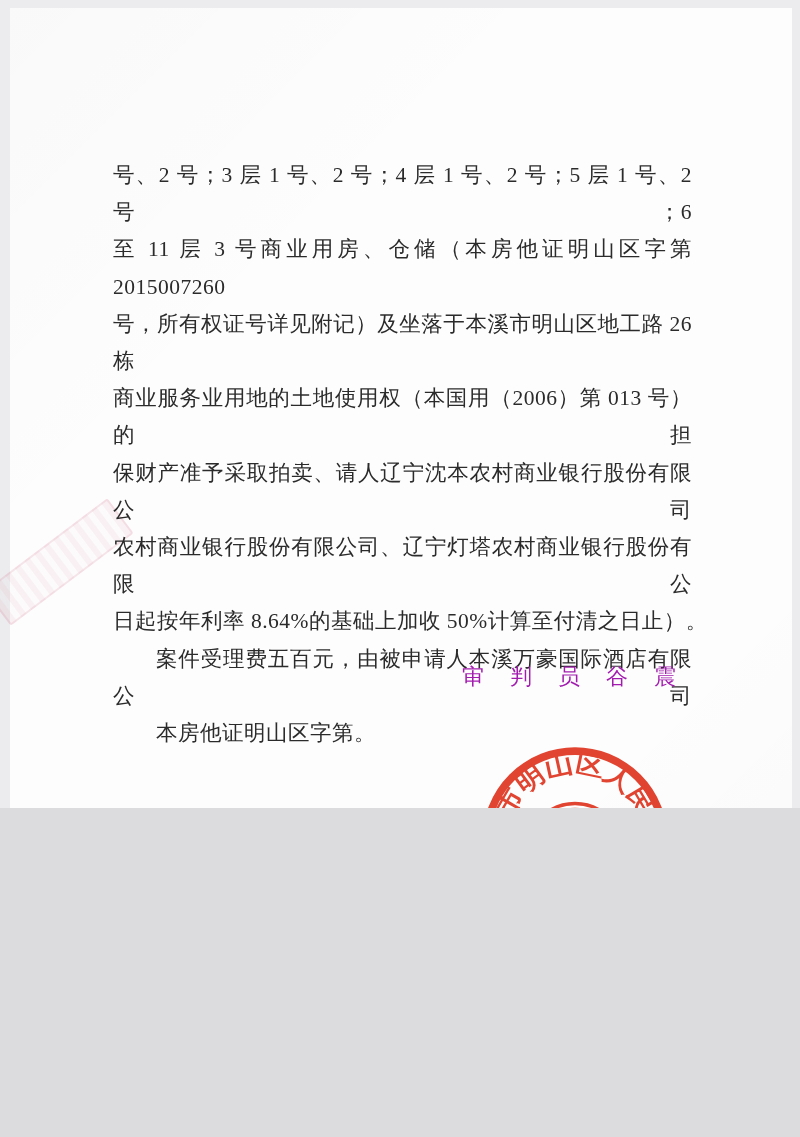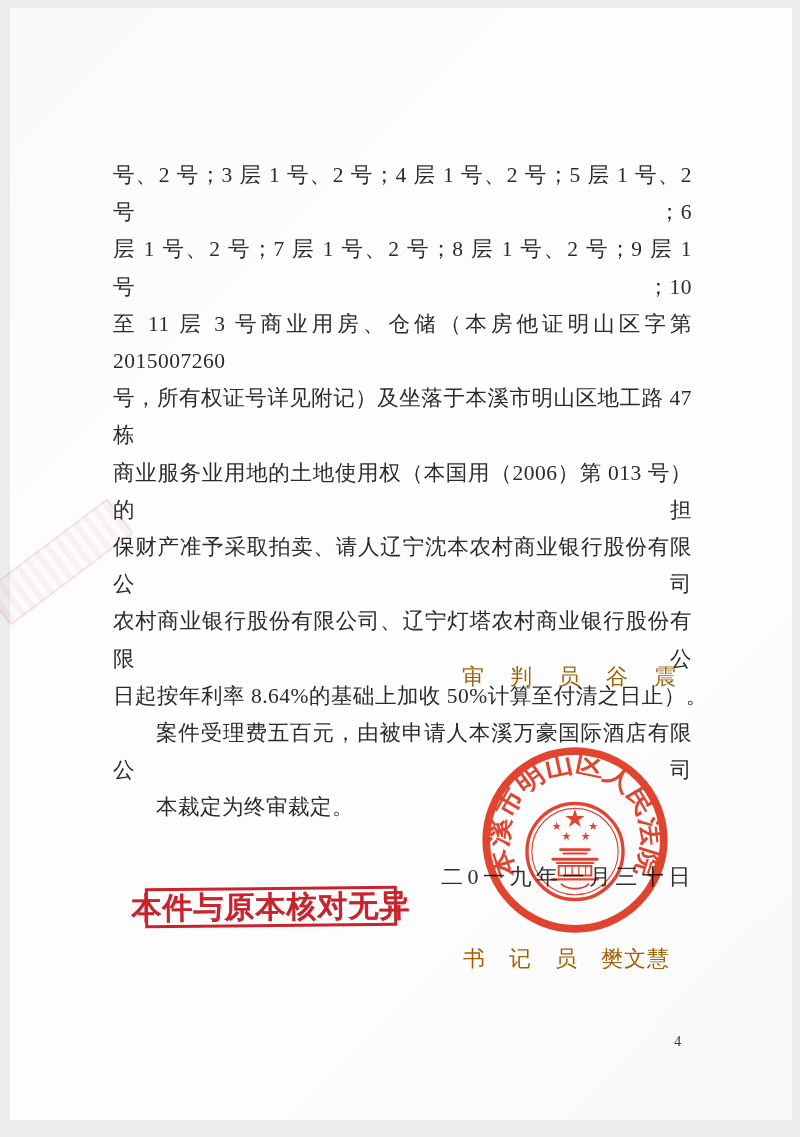--- a/index.html
+++ b/index.html
@@ -1,35 +1,35 @@
 <!DOCTYPE html>
 <html><head>
 <meta charset="utf-8">
 <style>
   html,body{margin:0;padding:0;background:#dcdcde;}
   .canvas{
-    position:relative;width:800px;height:1137px;overflow:hidden;
+    position:relative;width:800px;height:808px;overflow:hidden;
     background:#ececee;
     font-family:"Liberation Serif","DejaVu Serif",serif;
   }
   .page{
     position:absolute;left:10px;top:8px;width:782px;height:1112px;
     background:#fdfdfd;
     background-image:linear-gradient(135deg, rgba(0,0,0,0.015) 0%, rgba(0,0,0,0) 30%, rgba(0,0,0,0) 70%, rgba(0,0,0,0.02) 100%);
   }
   .body-text{
     position:absolute;left:113px;top:157px;width:579px;
     font-size:21.5px;line-height:37.2px;color:#2b2b2b;
     letter-spacing:0.5px;
   }
   .line{white-space:nowrap;}
   .line.just{white-space:normal;text-align:justify;text-align-last:justify;}
   .line.indent{text-indent:2em;}
   .sig-line{
-    position:absolute;color:#a16207;font-size:22px;white-space:nowrap;
+    position:absolute;color:#a21caf;font-size:22px;white-space:nowrap;
   }
   .judge{left:462px;top:662px;letter-spacing:2px;}
   .clerk{left:463px;top:944px;letter-spacing:1px;}
   .date-line{
     position:absolute;left:441px;top:862px;color:#2e2e2e;
     font-size:22px;letter-spacing:4.5px;white-space:nowrap;z-index:1;
   }
   .seal{
     position:absolute;left:479px;top:744px;width:192px;height:192px;
     z-index:2;mix-blend-mode:multiply;opacity:0.95;
@@ -57,29 +57,28 @@
 </head>
 <body>
 
 <div class="canvas">
   <div class="page"></div>
 
   <div class="artifact"></div>
 
   <div class="body-text">
     <div class="line just">号、2 号；3 层 1 号、2 号；4 层 1 号、2 号；5 层 1 号、2 号；6</div>
-    <div class="line just">层 1 号、2 号；7 层 1 号、2 号；8 层 1 号、2 号；9 层 1 号；10</div>
     <div class="line just">至 11 层 3 号商业用房、仓储（本房他证明山区字第 2015007260</div>
-    <div class="line just">号，所有权证号详见附记）及坐落于本溪市明山区地工路 47 栋</div>
+    <div class="line just">号，所有权证号详见附记）及坐落于本溪市明山区地工路 26 栋</div>
     <div class="line just">商业服务业用地的土地使用权（本国用（2006）第 013 号）的担</div>
     <div class="line just">保财产准予采取拍卖、请人辽宁沈本农村商业银行股份有限公司</div>
     <div class="line just">农村商业银行股份有限公司、辽宁灯塔农村商业银行股份有限公</div>
     <div class="line">日起按年利率 8.64%的基础上加收 50%计算至付清之日止）。</div>
     <div class="line just indent">案件受理费五百元，由被申请人本溪万豪国际酒店有限公司</div>
-    <div class="line indent">本裁定为终审裁定。</div>
+    <div class="line indent">本房他证明山区字第。</div>
   </div>
 
   <div class="sig-line judge">审　判　员　谷　震</div>
 
   <div class="date-line">二0一九年一月三十日</div>
 
   <div class="seal">
     <svg viewBox="0 0 200 200" width="192" height="192">
       <circle cx="100" cy="100" r="92.5" fill="none" stroke="#e23a24" stroke-width="8"></circle>
       <path id="sealArc" d="M 39.4,135 A 70,70 0 1 1 160.6,135" fill="none"></path>

